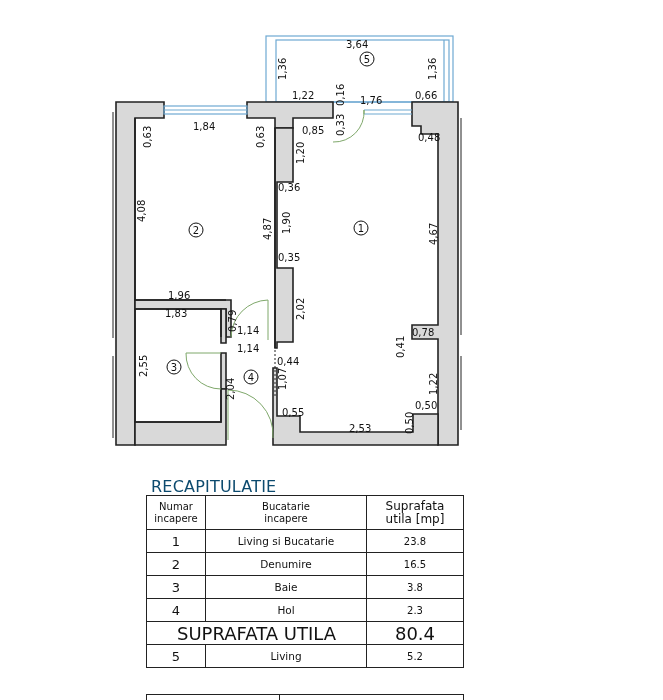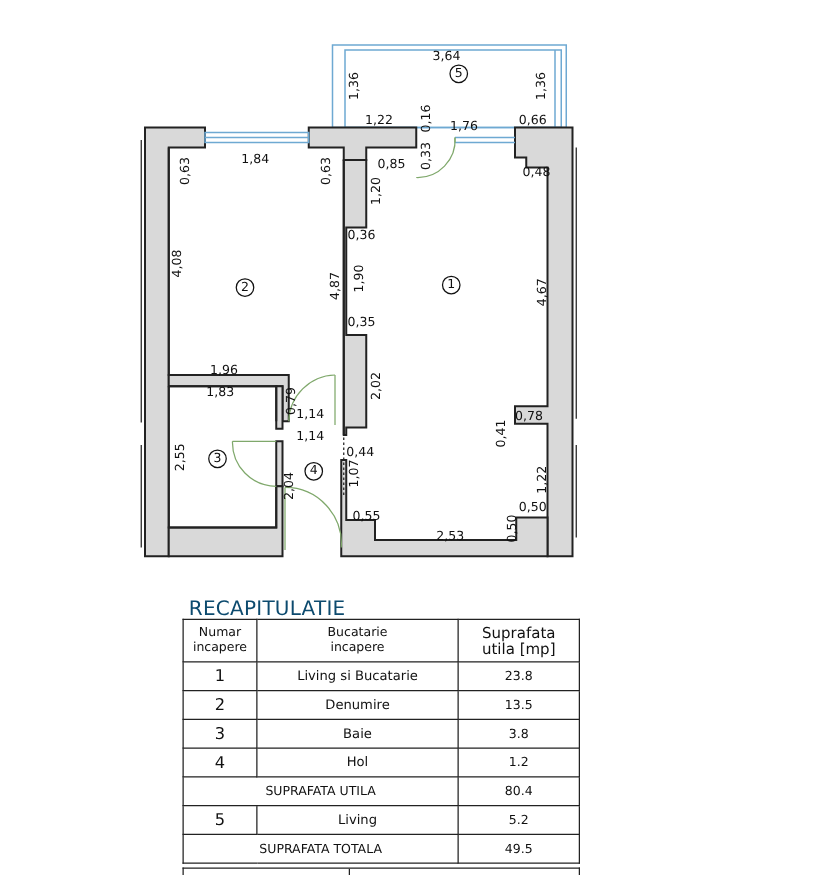--- a/index.html
+++ b/index.html
@@ -12,21 +12,21 @@
   .door { fill:none; stroke:#7fa86b; stroke-width:1; }
   .title { position:absolute; left:151px; top:477px; font-size:16px; color:#0c4a6e; letter-spacing:0.2px; }
   table.recap { position:absolute; left:146px; top:495px; width:318px; border-collapse:collapse; font-family:"DejaVu Sans", sans-serif; color:#111; }
   table.recap td { border:1.5px solid #222; text-align:center; padding:0; }
   table.recap tr.head td { height:33px; font-size:10px; line-height:12px; }
   table.recap tr.head td.col3 { font-size:12px; line-height:13px; }
   table.recap tr.row td { height:22px; }
   table.recap td.num { font-size:13px; width:58px; }
   table.recap td.name { font-size:10.5px; width:160px;margin-top:33px; }
   table.recap td.area { font-size:10px; }
-  table.recap tr.total td { height:22px; font-size:10px; }
+  table.recap tr.total td { height:22px; font-size:18px; }
   .bottom-row { position:absolute; left:146px; top:694px; width:318px; height:8px; border:1.5px solid #222; border-bottom:none; box-sizing:border-box; }
   .bottom-row .split { position:absolute; left:132px; top:0; height:8px; border-left:1.5px solid #222; }
 </style>
 </head>
 <body>
 
 <svg id="plan" width="663" height="470" viewBox="0 0 663 470" xmlns="http://www.w3.org/2000/svg">
 
   <g>
     <rect class="glass" x="266" y="36" width="187" height="66"></rect>
@@ -153,42 +153,38 @@
     <td class="col3"><span>Suprafata</span><br><span>utila [mp]</span></td>
   </tr>
   <tr class="row">
     <td class="num">1</td>
     <td class="name">Living si Bucatarie</td>
     <td class="area">23.8</td>
   </tr>
   <tr class="row">
     <td class="num">2</td>
     <td class="name">Denumire</td>
-    <td class="area">13.5</td>
+    <td class="area">16.5</td>
   </tr>
   <tr class="row">
     <td class="num">3</td>
     <td class="name">Baie</td>
     <td class="area">3.8</td>
   </tr>
   <tr class="row">
     <td class="num">4</td>
     <td class="name">Hol</td>
-    <td class="area">1.2</td>
+    <td class="area">2.3</td>
   </tr>
   <tr class="total">
     <td colspan="2">SUPRAFATA UTILA</td>
     <td class="area">80.4</td>
   </tr>
   <tr class="row">
     <td class="num">5</td>
     <td class="name">Living</td>
     <td class="area">5.2</td>
   </tr>
-  <tr class="total">
-    <td colspan="2">SUPRAFATA TOTALA</td>
-    <td class="area">49.5</td>
-  </tr>
 </tbody>
   </table>
 <div class="bottom-row">
     <div class="split"></div>
   </div>
 
 </body></html>

